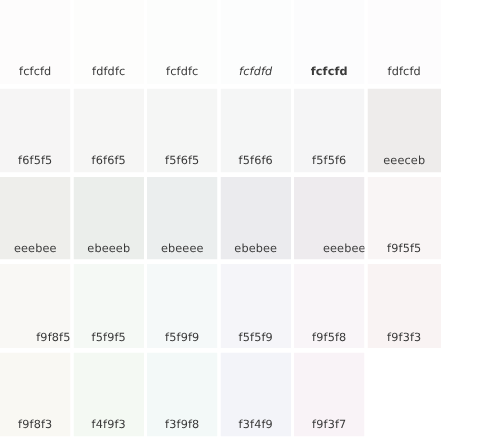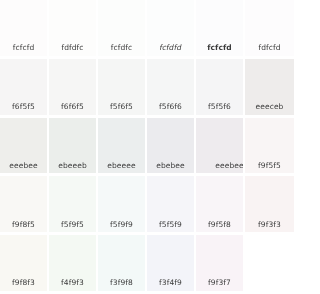--- a/index.html
+++ b/index.html
@@ -128,21 +128,21 @@
     <div class="swatch-cell">
       <div class="swatch-color" style="background: rgb(238, 235, 238);"></div>
       <div class="swatch-label" style="color: rgb(58, 58, 58); margin-left: 20px;">eeebee</div>
     </div>
     <div class="swatch-cell">
       <div class="swatch-color" style="background: rgb(249, 245, 245);"></div>
       <div class="swatch-label" style="color: rgb(58, 58, 58);">f9f5f5</div>
     </div>
     <div class="swatch-cell">
       <div class="swatch-color" style="background: rgb(249, 248, 245);"></div>
-      <div class="swatch-label" style="color: rgb(58, 58, 58);">f9f8f5</div>
+      <div class="swatch-label" style="color: rgb(58, 58, 58); text-align: right;">f9f8f5</div>
     </div>
     <div class="swatch-cell">
       <div class="swatch-color" style="background: rgb(245, 249, 245);"></div>
       <div class="swatch-label" style="color: rgb(58, 58, 58);">f5f9f5</div>
     </div>
     <div class="swatch-cell">
       <div class="swatch-color" style="background: rgb(245, 249, 249);"></div>
       <div class="swatch-label" style="color: rgb(58, 58, 58);">f5f9f9</div>
     </div>
     <div class="swatch-cell">

